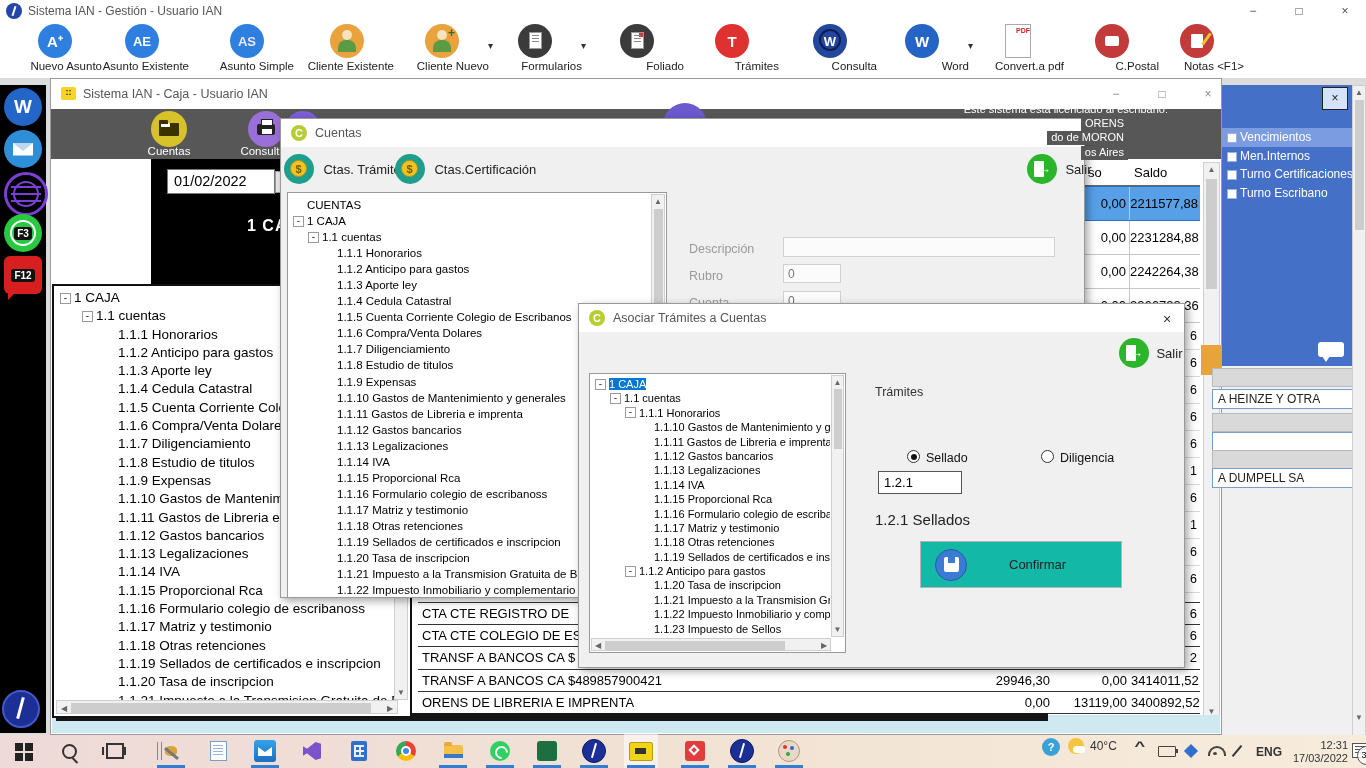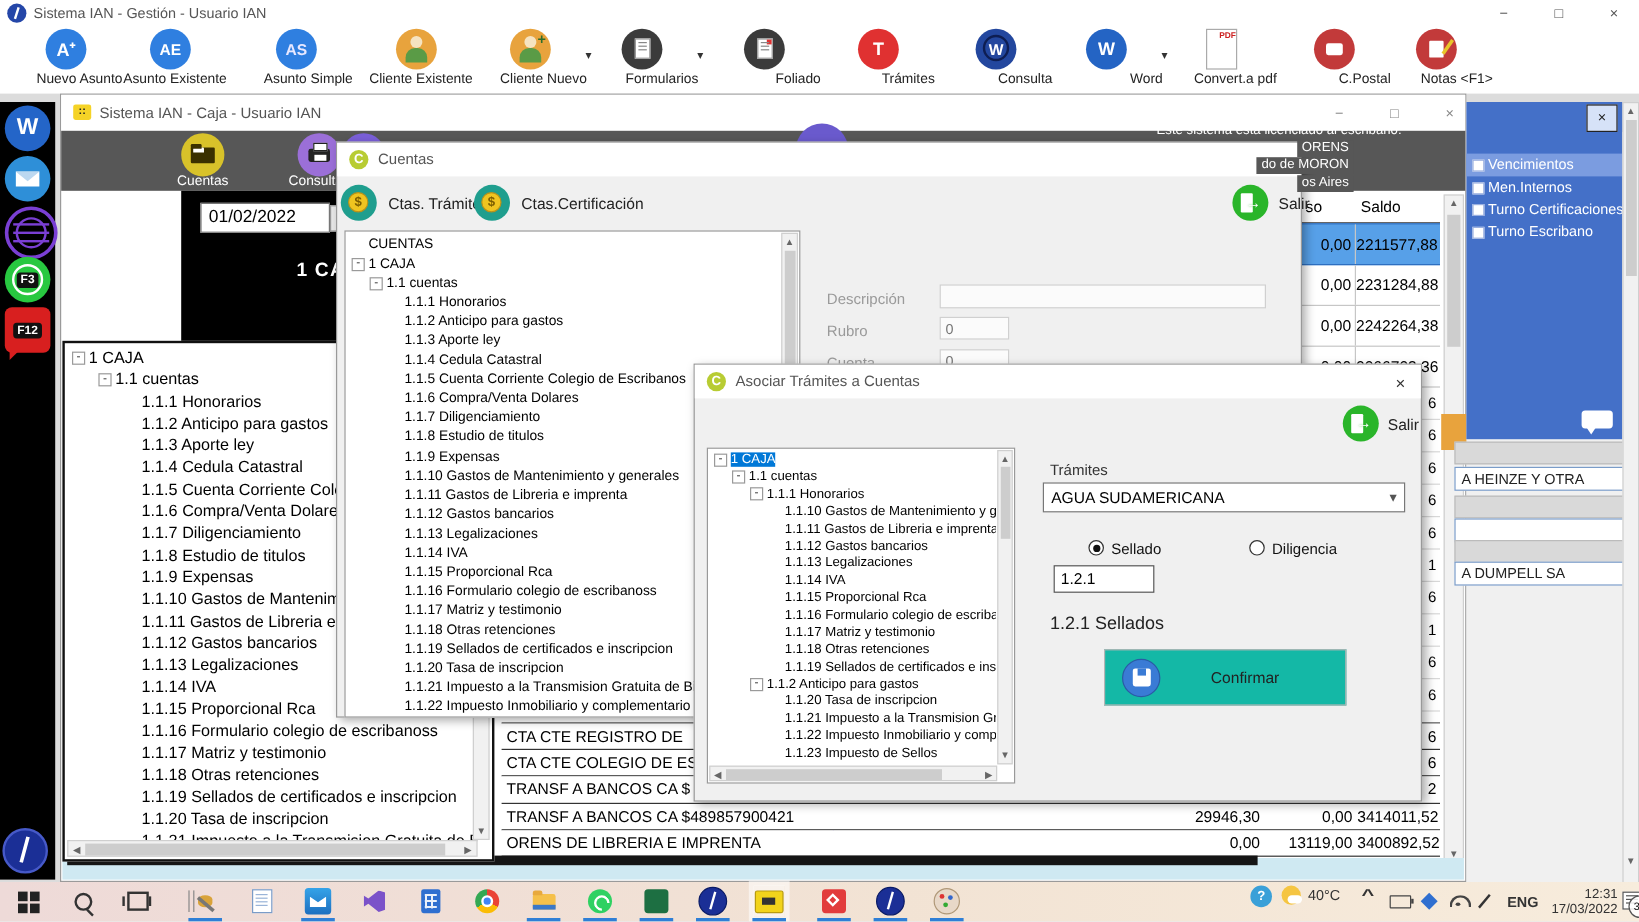--- a/index.html
+++ b/index.html
@@ -747,21 +747,20 @@
       <div class="thumb"></div>
       <span class="sarrow" style="bottom:2px;">▼</span>
     </div>
     <div class="hscroll" id="ad-hscroll">
       <span class="sarrow" style="left:2px;width:8px;top:2px;">◀</span>
       <div class="thumb"></div>
       <span class="sarrow" style="right:2px;left:auto;width:8px;top:2px;">▶</span>
     </div>
   </div>
   <span id="ad-tramites-label">Trámites</span>
-  <div id="ad-combo">AGUA SUDAMERICANA</div>
   <span class="radio on" style="left:328px;top:146px;"></span>
   <span class="radio-label" style="left:347px;top:147px;">Sellado</span>
   <span class="radio" style="left:462px;top:146px;"></span>
   <span class="radio-label" style="left:481px;top:147px;">Diligencia</span>
   <input id="ad-code" value="1.2.1" style="">
   <div id="ad-result">1.2.1 Sellados</div>
   <div id="ad-confirm">
     <span class="floppy"></span>
     <span class="lbl">Confirmar</span>
   </div>

